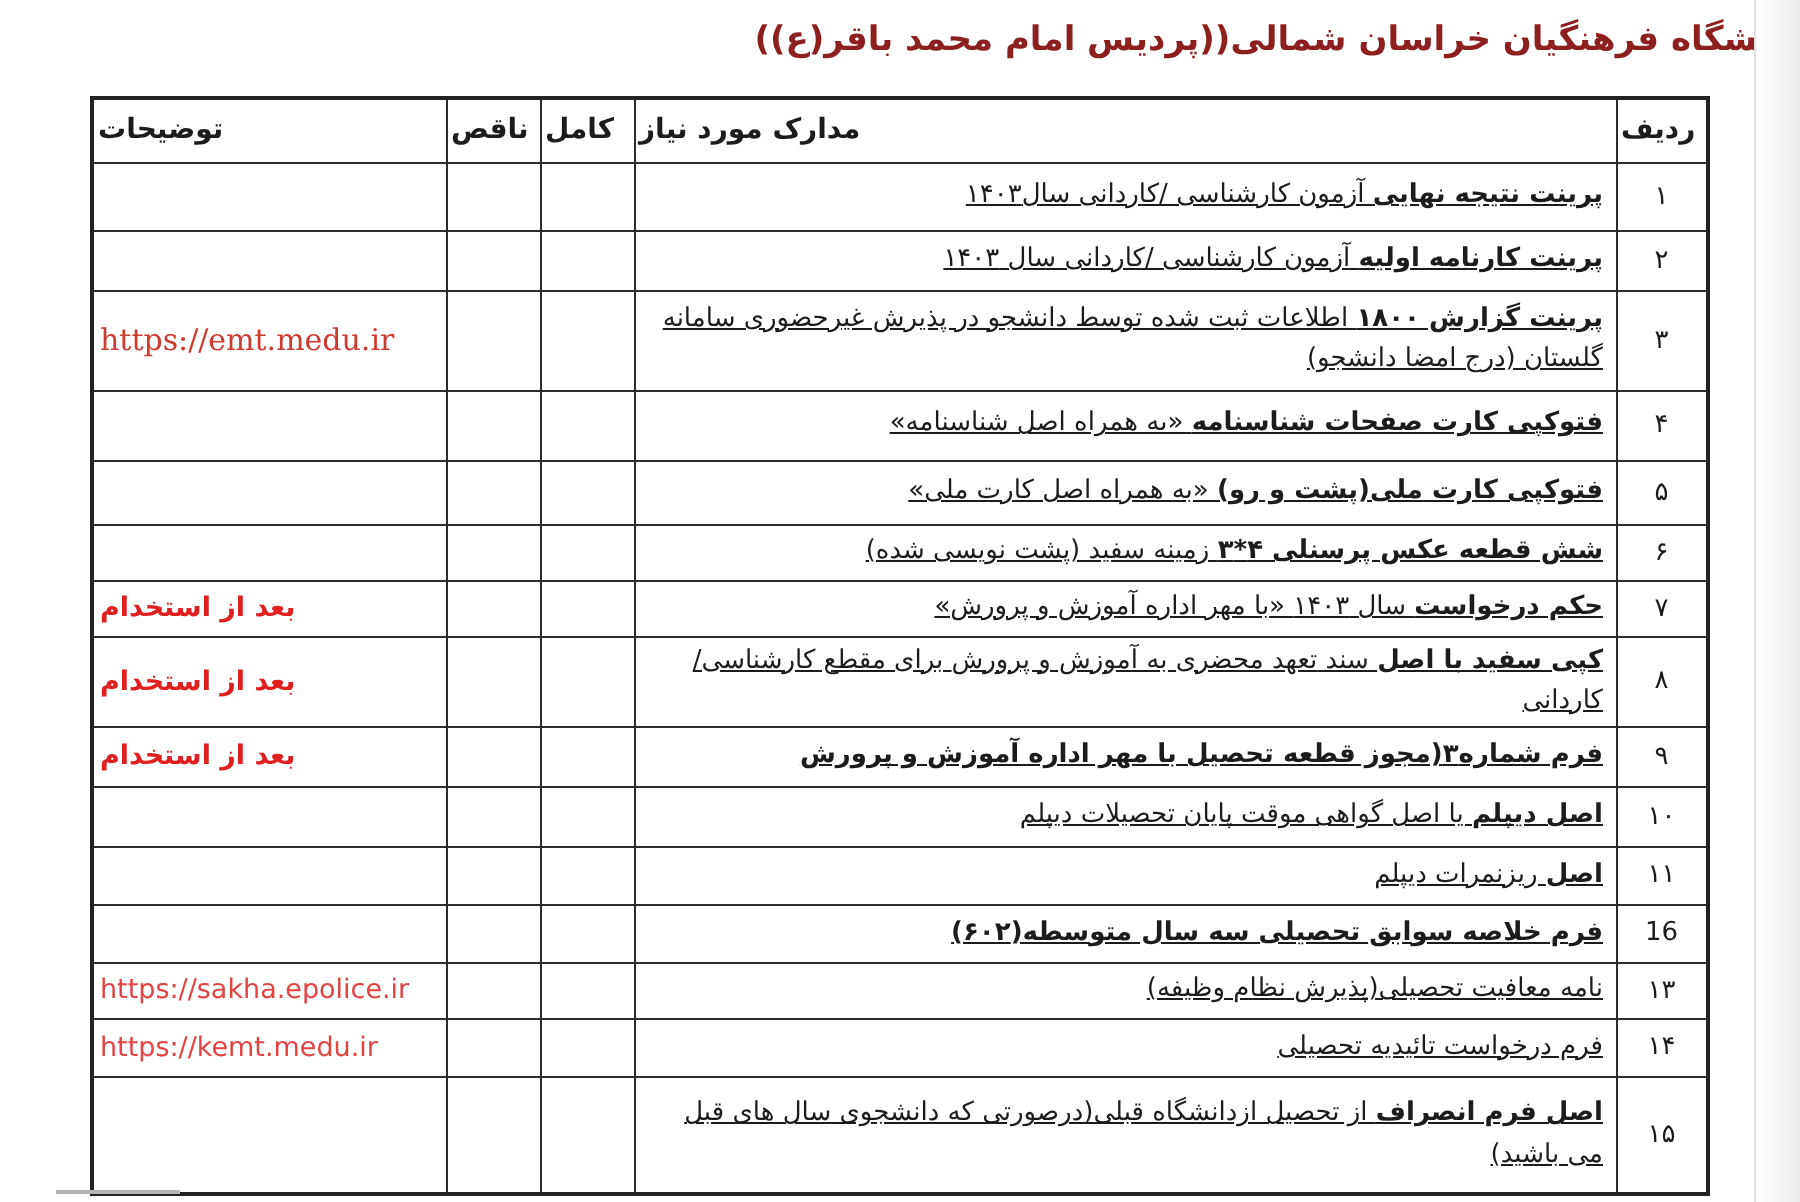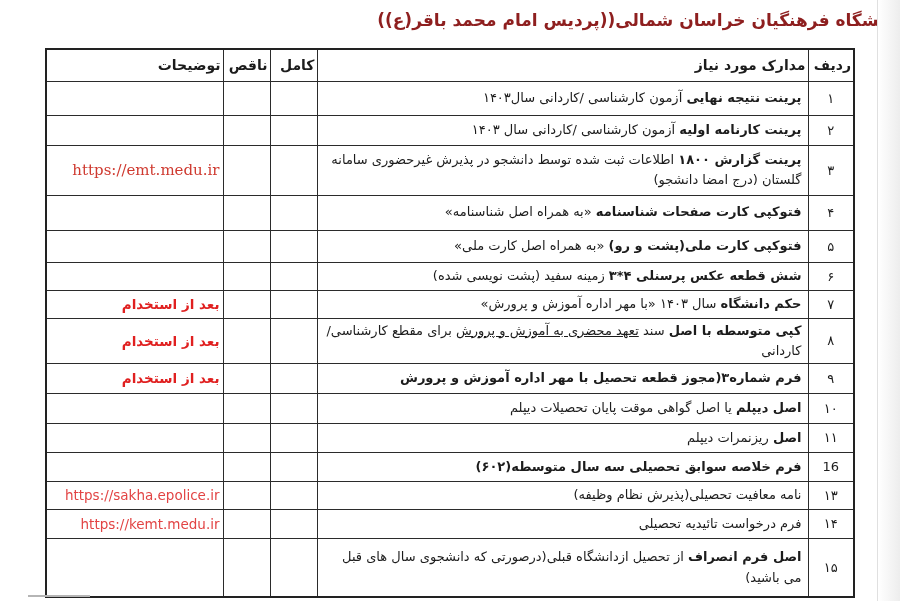--- a/index.html
+++ b/index.html
@@ -26,32 +26,32 @@
     position:absolute;top:48px;left:45px;width:808px;
     border-collapse:collapse;direction:rtl;table-layout:fixed;
     border:2px solid #222;
   }
   .doc-table th,.doc-table td{
     border:1px solid #2b2b2b;
     vertical-align:middle;
     color:#1c1c1c;
   }
   .doc-table thead tr{height:32px;}
-  .doc-table th{font-size:14px;font-weight:bold;text-align:right;padding:2px;}
+  .doc-table th{font-size:14px;font-weight:bold;text-align:left;padding:2px;}
   col.c-num{width:46px;}
   col.c-docs{width:491px;}
   col.c-complete{width:47px;}
   col.c-incomplete{width:47px;}
   col.c-notes{width:177px;}
   td.num{text-align:center;font-size:13px;}
-  td.doc{text-align:right;padding:2px 6px;font-size:13px;line-height:1.55;}
+  td.doc{text-align:right;padding:2px 6px;font-size:13px;line-height:1.55;text-decoration:underline;}
   td.doc .b{font-weight:bold;}
   td.doc .u{text-decoration:underline;}
   td.chk{background:#fff;}
-  td.note{text-align:right;padding:1px 3px;font-size:13px;overflow:hidden;}
+  td.note{text-align:left;padding:1px 3px;font-size:13px;overflow:hidden;}
   .note-red-bold{color:var(--red-note,#e02020);font-weight:bold;font-size:13.5px;direction:rtl;}
   .note-url-serif{color:var(--url-serif,#cf3a30);font-family:"DejaVu Serif","Liberation Serif",serif;font-size:15px;direction:ltr;unicode-bidi:embed;}
   .note-url-sans{color:var(--url-sans,#e24444);font-weight:normal;font-size:13.5px;direction:ltr;unicode-bidi:embed;}
 </style>
 </head>
 <body>
 
 <div class="title" style="color: rgb(142, 31, 31);">دانشگاه فرهنگیان خراسان شمالی((پردیس امام محمد باقر(ع))</div>
 
 <table class="doc-table">
@@ -109,28 +109,28 @@
       </tr>
       <tr style="height: 28px;">
         <td class="num">۶</td>
         <td class="doc"><span class="b">شش قطعه عکس پرسنلی ۴*۳</span><span> زمینه سفید (پشت نویسی شده)</span></td>
         <td class="chk"></td>
         <td class="chk"></td>
         <td class="note"></td>
       </tr>
       <tr style="height: 28px;">
         <td class="num">۷</td>
-        <td class="doc"><span class="b">حکم دانشگاه</span><span> سال ۱۴۰۳ «با مهر اداره آموزش و پرورش»</span></td>
+        <td class="doc"><span class="b">حکم درخواست</span><span> سال ۱۴۰۳ «با مهر اداره آموزش و پرورش»</span></td>
         <td class="chk"></td>
         <td class="chk"></td>
         <td class="note"><span class="note-red-bold">بعد از استخدام</span></td>
       </tr>
       <tr style="height: 30px;">
         <td class="num">۸</td>
-        <td class="doc"><span class="b">کپی متوسطه با اصل</span><span> سند </span><span class="u">تعهد محضری به آموزش و پرورش</span><span> برای مقطع کارشناسی/کاردانی</span></td>
+        <td class="doc"><span class="b">کپی سفید با اصل</span><span> سند </span><span class="u">تعهد محضری به آموزش و پرورش</span><span> برای مقطع کارشناسی/کاردانی</span></td>
         <td class="chk"></td>
         <td class="chk"></td>
         <td class="note"><span class="note-red-bold">بعد از استخدام</span></td>
       </tr>
       <tr style="height: 30px;">
         <td class="num">۹</td>
         <td class="doc"><span class="b">فرم شماره۳(مجوز قطعه تحصیل با مهر اداره آموزش و پرورش</span></td>
         <td class="chk"></td>
         <td class="chk"></td>
         <td class="note"><span class="note-red-bold">بعد از استخدام</span></td>

